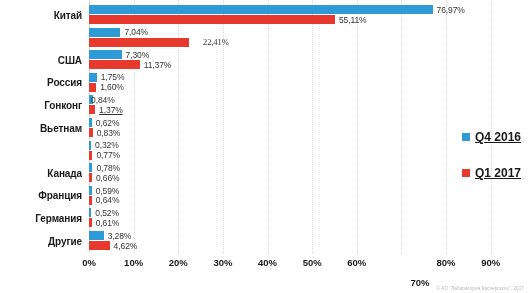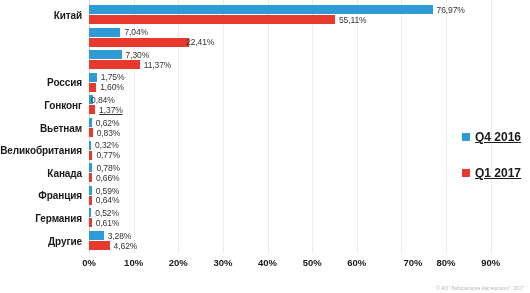--- a/index.html
+++ b/index.html
@@ -137,24 +137,24 @@
     letter-spacing: 0.1px;
   }
 </style>
 </head>
 <body>
 
 <div id="chart-root">
 
   <div class="cat-labels">
       <div class="cat-label" style="top: 9.5px;">Китай</div>
+      <div class="cat-label" style="top: 54.7px;">США</div>
       <div class="cat-label" style="top: 77.3px;">Россия</div>
       <div class="cat-label" style="top: 99.9px;">Гонконг</div>
       <div class="cat-label" style="top: 122.5px;">Вьетнам</div>
-      <div class="cat-label" style="top: 145.1px;">Великобритания</div>
       <div class="cat-label" style="top: 167.7px;">Канада</div>
       <div class="cat-label" style="top: 190.3px;">Франция</div>
       <div class="cat-label" style="top: 212.9px;">Германия</div>
       <div class="cat-label" style="top: 235.5px;">Другие</div>
     </div>
 
   <div class="plot">
       <div class="gridline zero" style="left: 0px;"></div>
       <div class="gridline" style="left: 44.6316px;"></div>
       <div class="gridline" style="left: 89.2632px;"></div>
@@ -165,21 +165,21 @@
       <div class="gridline" style="left: 312.421px;"></div>
       <div class="gridline" style="left: 357.053px;"></div>
       <div class="gridline" style="left: 401.684px;"></div>
       <div class="bar s0" style="left: 0px; top: 5px; width: 343.529px; background: rgb(46, 155, 214);"></div>
       <div class="val" style="left: 347.529px; top: 5.5px;">76,97%</div>
       <div class="bar s1" style="left: 0px; top: 15px; width: 245.965px; background: rgb(232, 57, 46);"></div>
       <div class="val" style="left: 249.965px; top: 15.5px;">55,11%</div>
       <div class="bar s0" style="left: 0px; top: 27.6px; width: 31.4206px; background: rgb(46, 155, 214);"></div>
       <div class="val" style="left: 35.4206px; top: 28.1px;">7,04%</div>
       <div class="bar s1" style="left: 0px; top: 37.6px; width: 100.019px; background: rgb(232, 57, 46);"></div>
-      <div class="val" style="left: 97px; top: 38.1px;">22,41%</div>
+      <div class="val" style="left: 114px; top: 38.1px; font-family: Liberation Serif, serif;">22,41%</div>
       <div class="bar s0" style="left: 0px; top: 50.2px; width: 32.5811px; background: rgb(46, 155, 214);"></div>
       <div class="val" style="left: 36.5811px; top: 50.7px;">7,30%</div>
       <div class="bar s1" style="left: 0px; top: 60.2px; width: 50.7461px; background: rgb(232, 57, 46);"></div>
       <div class="val" style="left: 54.7461px; top: 60.7px;">11,37%</div>
       <div class="bar s0" style="left: 0px; top: 72.8px; width: 7.81053px; background: rgb(46, 155, 214);"></div>
       <div class="val" style="left: 11.8105px; top: 73.3px;">1,75%</div>
       <div class="bar s1" style="left: 0px; top: 82.8px; width: 7.14105px; background: rgb(232, 57, 46);"></div>
       <div class="val" style="left: 11.1411px; top: 83.3px;">1,60%</div>
       <div class="bar s0" style="left: 0px; top: 95.4px; width: 3.74905px; background: rgb(46, 155, 214);"></div>
       <div class="val" style="left: 2px; top: 95.9px;">0,84%</div>
@@ -212,21 +212,21 @@
     </div>
 
   <div class="xaxis">
       <div class="xtick" style="left: 0px;">0%</div>
       <div class="xtick" style="left: 44.6316px;">10%</div>
       <div class="xtick" style="left: 89.2632px;">20%</div>
       <div class="xtick" style="left: 133.895px;">30%</div>
       <div class="xtick" style="left: 178.526px;">40%</div>
       <div class="xtick" style="left: 223.158px;">50%</div>
       <div class="xtick" style="left: 267.789px;">60%</div>
-      <div class="xtick" style="left: 324px;">70%</div>
+      <div class="xtick" style="left: 331px; margin-top: 20px;">70%</div>
       <div class="xtick" style="left: 357.053px;">80%</div>
       <div class="xtick" style="left: 401.684px;">90%</div>
     </div>
 
   <div class="legend">
       <div class="legend-row" style="top: 0px;">
         <span class="legend-swatch s0" style="background: rgb(46, 155, 214);"></span>
         <span class="legend-text">Q4 2016</span>
       </div>
       <div class="legend-row" style="top: 36px;">

